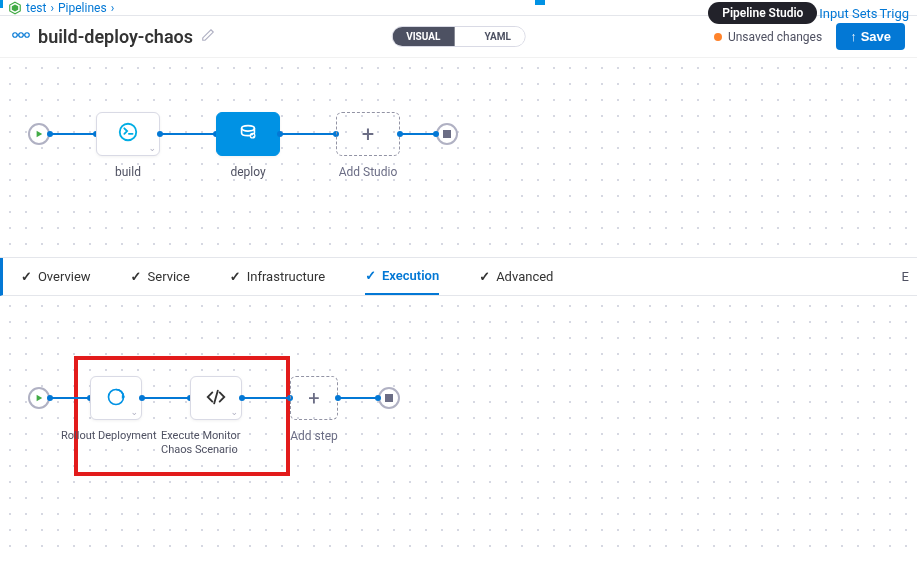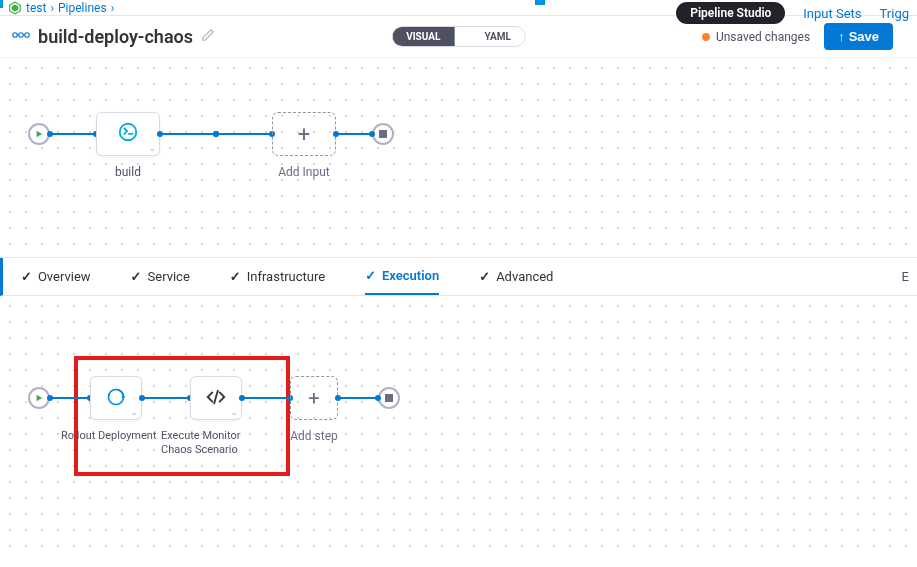--- a/index.html
+++ b/index.html
@@ -5,36 +5,36 @@
 * { box-sizing: border-box; margin: 0; padding: 0; }
 body { font-family: -apple-system, BlinkMacSystemFont, "Segoe UI", Roboto, sans-serif; font-size: 13px; color: #333; background: #fff; width: 917px; height: 567px; overflow: hidden; position: relative; }
 
 
 .breadcrumb-bar { display: flex; align-items: center; padding: 4px 8px; border-bottom: 1px solid #e4e6eb; height: 16px; }
 .breadcrumb-bar .crumb { color: #0378d5; font-size: 12px; cursor: pointer; }
 .breadcrumb-bar .sep { color: #0378d5; margin: 0 4px; font-size: 12px; }
 .hex-icon { width: 14px; height: 14px; margin-right: 4px; display: inline-flex; align-items: center; justify-content: center; }
 .hex-icon svg { width: 14px; height: 14px; }
 
-.topnav { position: absolute; right: 8px; top: 2px; display: flex; align-items: center; gap: 18px; }
+.topnav { position: absolute; right: 8px; top: 2px; display: flex; align-items: center; gap: 2px; }
 .pill-active { background: #22222a; color: #fff; border-radius: 16px; padding: 4px 14px; font-size: 12px; font-weight: 600; }
 .nav-link { color: #0378d5; font-size: 13px; cursor: pointer; }
 
 
 .title-bar { display: flex; align-items: center; padding: 10px 12px; border-bottom: 1px solid #f1f1f1; position: relative; }
 .chain-icon { color: #0378d5; margin-right: 8px; font-size: 14px; }
 .pipeline-name { font-size: 18px; font-weight: 600; color: #333; }
 .edit-icon { margin-left: 8px; color: #b0b1c3; }
 
 .view-toggle { position: absolute; left: 50%; transform: translateX(-50%); display: flex; border: 1px solid #d9dae5; border-radius: 16px; overflow: hidden; font-size: 10px; font-weight: 700; gap: 16px; }
 .view-toggle .opt { padding: 4px 14px; cursor: pointer; }
 .view-toggle .opt.active { background: #4d5162; color: #fff; }
 .view-toggle .opt.inactive { background: #fff; color: #4d5162; }
 
-.right-actions { position: absolute; right: 24px; display: flex; align-items: center; gap: 14px; }
+.right-actions { position: absolute; right: 12px; display: flex; align-items: center; gap: 14px; }
 .unsaved { color: #4f5162; font-size: 12px; display: flex; align-items: center; }
 .unsaved::before { content: ""; width: 8px; height: 8px; background: #ff832b; border-radius: 50%; margin-right: 6px; }
 .save-btn { background: #0378d5; color: #fff; border: none; border-radius: 4px; padding: 6px 14px; font-size: 13px; font-weight: 600; display: flex; align-items: center; gap: 4px; cursor: pointer; }
 
 
 .canvas { position: relative; background-image: radial-gradient(circle, #d6d8e2 1px, transparent 1px); background-size: 16px 16px; background-position: 2px 2px; }
 .canvas.top { height: 200px; border-bottom: 1px solid #e4e6eb; }
 .canvas.bottom { height: 260px; }
 
 
@@ -159,29 +159,40 @@
       </span>
       <span class="corn">⌄</span>
       <span class="label">build</span>
     </div>
 
     <div class="edge" style="width:56px">
         <span class="dot l"></span>
         <span class="dot r"></span>
       </div>
 
+    <div class="stage-card blue">
+      <span class="ico">
+        <svg width="22" height="22" viewBox="0 0 24 24">
+            <ellipse cx="12" cy="8" rx="7" ry="3" fill="none" stroke="#fff" stroke-width="1.8"></ellipse>
+            <path d="M5 8v5c0 1.7 3.1 3 7 3s7-1.3 7-3V8" fill="none" stroke="#fff" stroke-width="1.8"></path>
+            <circle cx="17" cy="16" r="3.2" fill="#fff"></circle>
+            <path d="M15.5 16l1 1 2-2" stroke="#0092e4" stroke-width="1.4" fill="none"></path>
+          </svg>
+      </span>
+      <span class="label">deploy</span>
+    </div>
 
     <div class="edge" style="width:56px">
         <span class="dot l"></span>
         <span class="dot r"></span>
       </div>
 
     <div class="add-card">
       <span>+</span>
-      <span class="label">Add Input</span>
+      <span class="label">Add Studio</span>
     </div>
 
     <div class="edge" style="width:36px">
         <span class="dot l"></span>
         <span class="dot r"></span>
       </div>
 
     <div class="end-node">
         <div class="sq"></div>
       </div>

